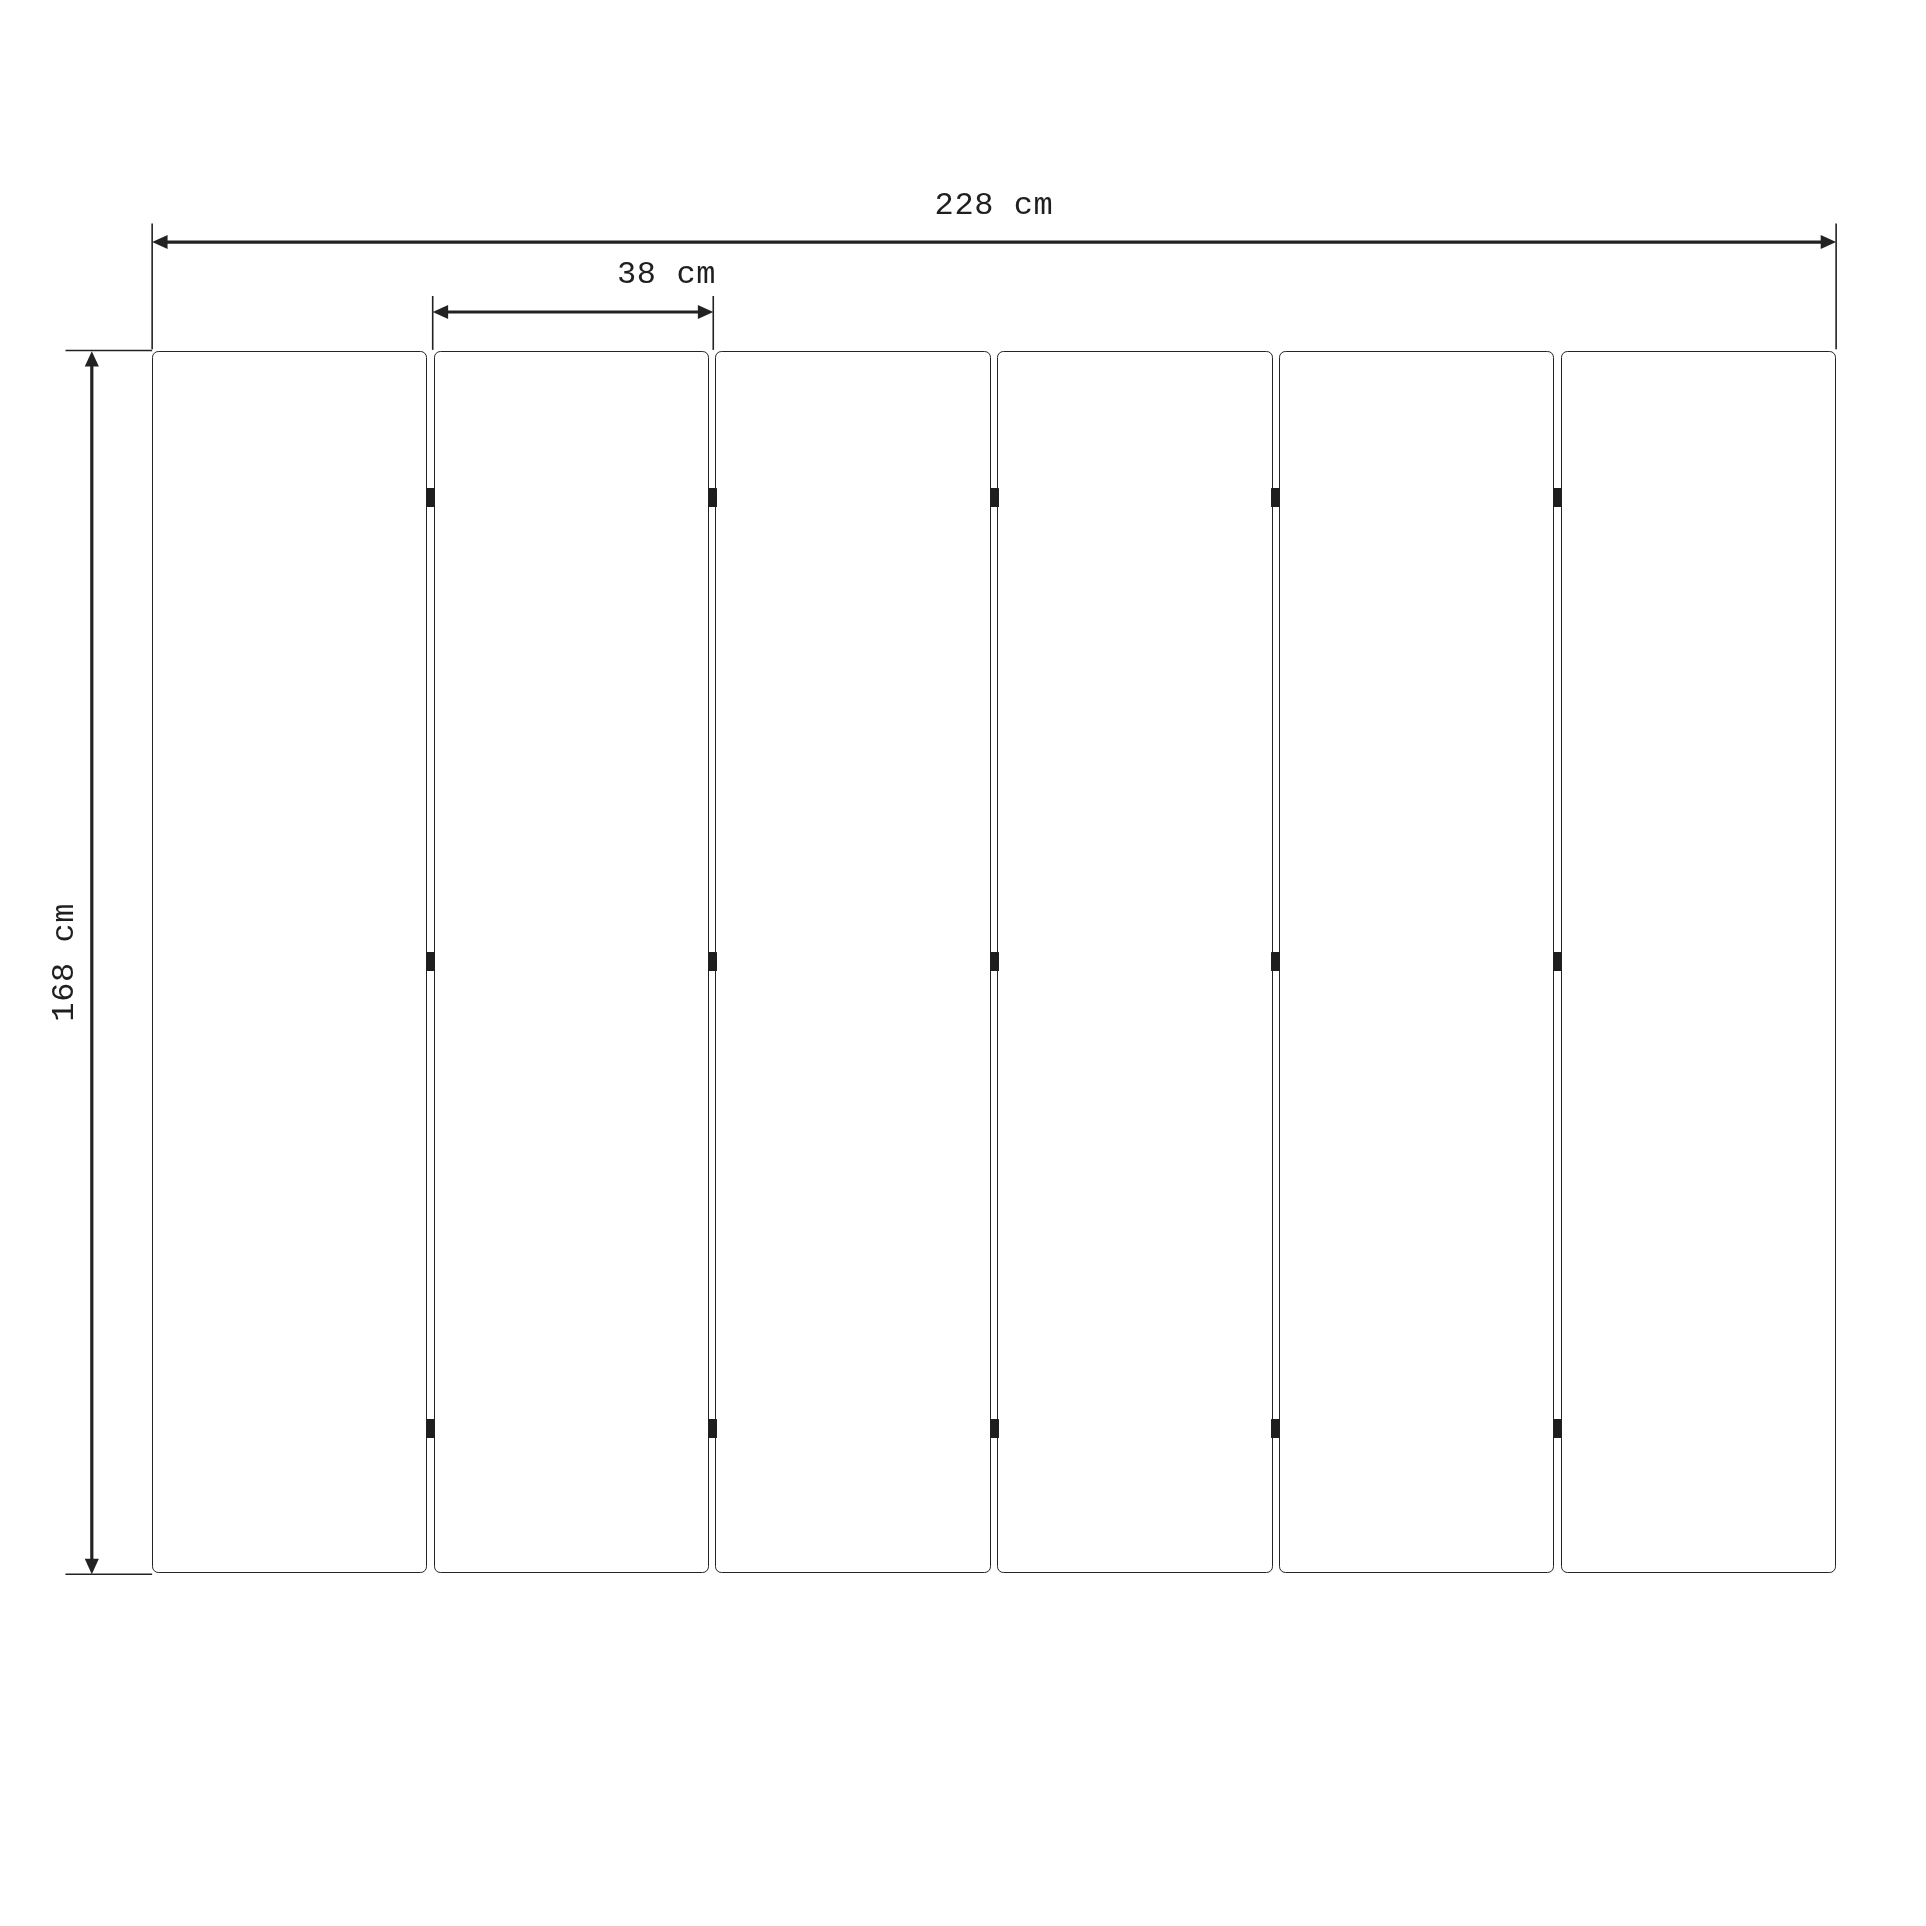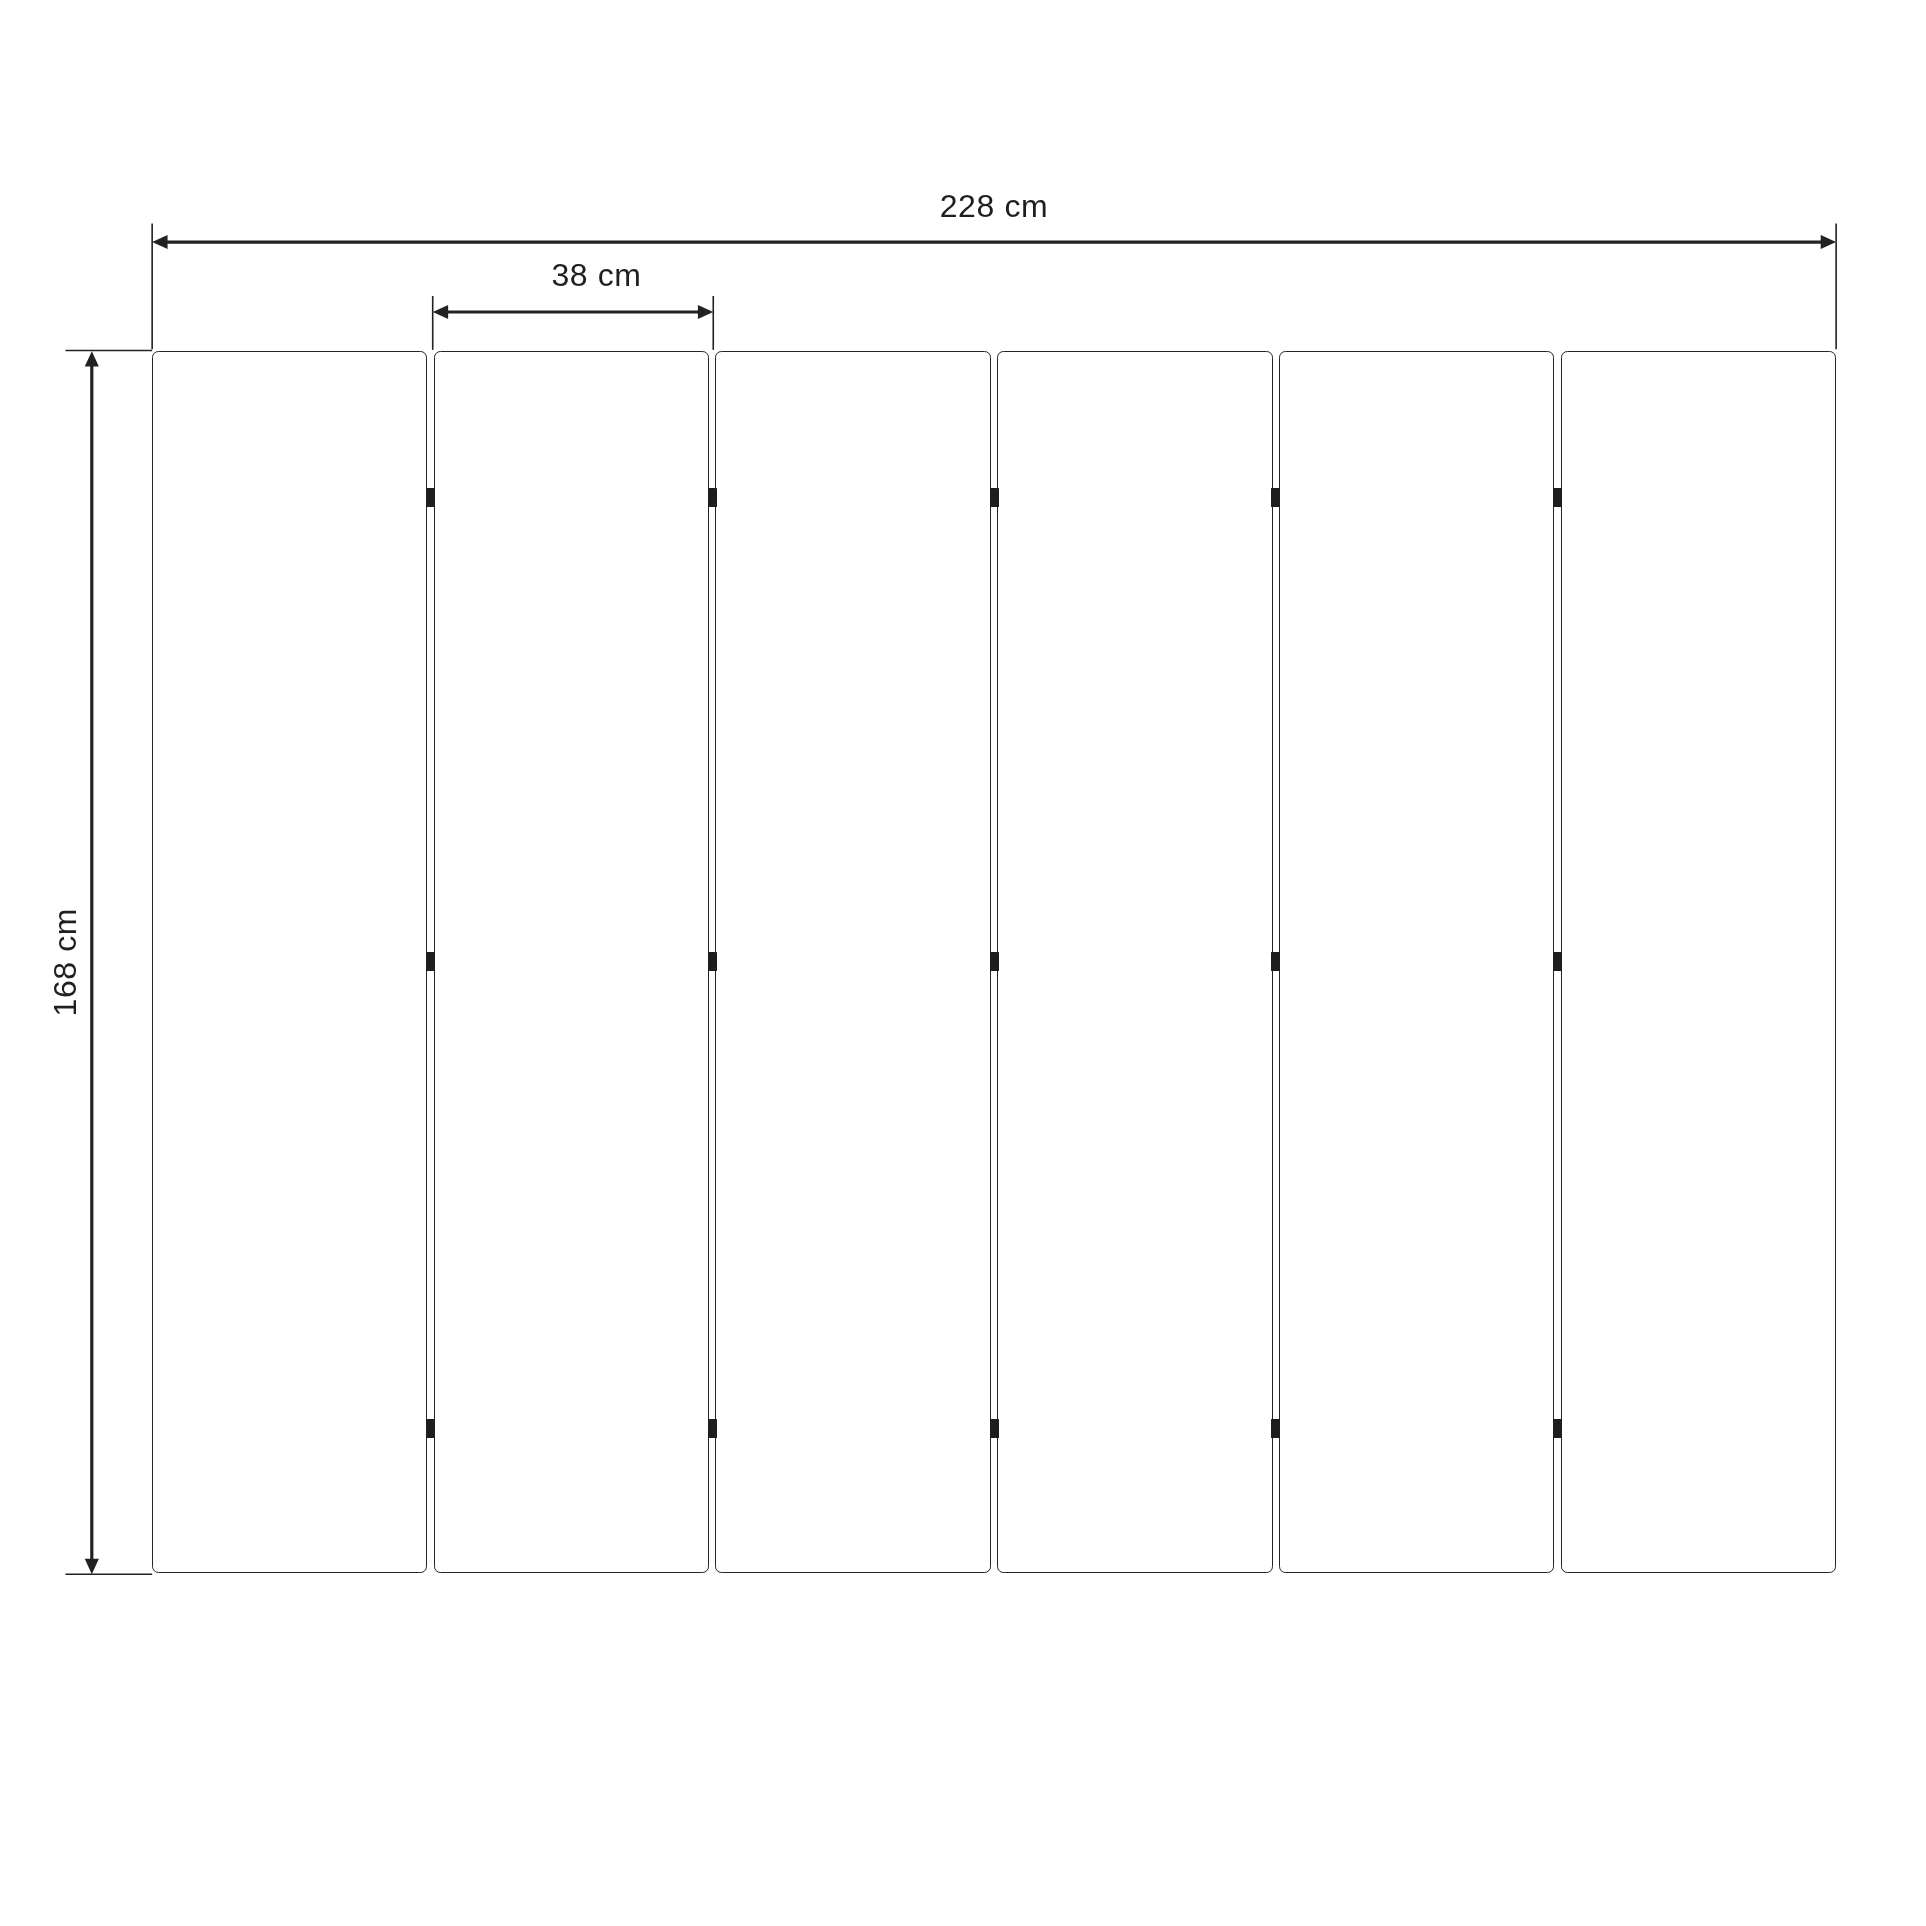--- a/index.html
+++ b/index.html
@@ -32,23 +32,24 @@
     color: #1f1f1f;
     text-align: center;
     white-space: nowrap;
   }
   .label-total {
     left: 152px;
     width: 1684px;
     top: 188px;
   }
   .label-panel {
-    left: 456px;
+    left: 435px;
     width: 281px;
     top: 257px;
+    text-align: right;
   }
   .label-height {
     left: 65px;
     top: 962px;
     width: 0;
     height: 0;
     display: flex;
     align-items: center;
     justify-content: center;
     overflow: visible;
@@ -78,21 +79,21 @@
     position: absolute;
     width: 9px;
     height: 19px;
     background: #1e1e1e;
     border-radius: 0.6px;
   }
 </style>
 </head>
 <body>
 
-<div class="canvas" style="color: rgb(34, 34, 34);">
+<div class="canvas" style="color: rgb(34, 34, 34); font-family: Liberation Mono, monospace;">
 
   <svg class="dims" viewBox="0 0 3000 3000" aria-hidden="true">
 
     <g stroke="currentColor" fill="currentColor">
       <line x1="237" y1="348" x2="237" y2="544" stroke-width="2.5"></line>
       <line x1="2860" y1="348" x2="2860" y2="544" stroke-width="2.5"></line>
       <line x1="258" y1="377" x2="2839" y2="377" stroke-width="5"></line>
       <polygon points="237,377 261,366 261,388" stroke="none"></polygon>
       <polygon points="2860,377 2836,366 2836,388" stroke="none"></polygon>
     </g>

